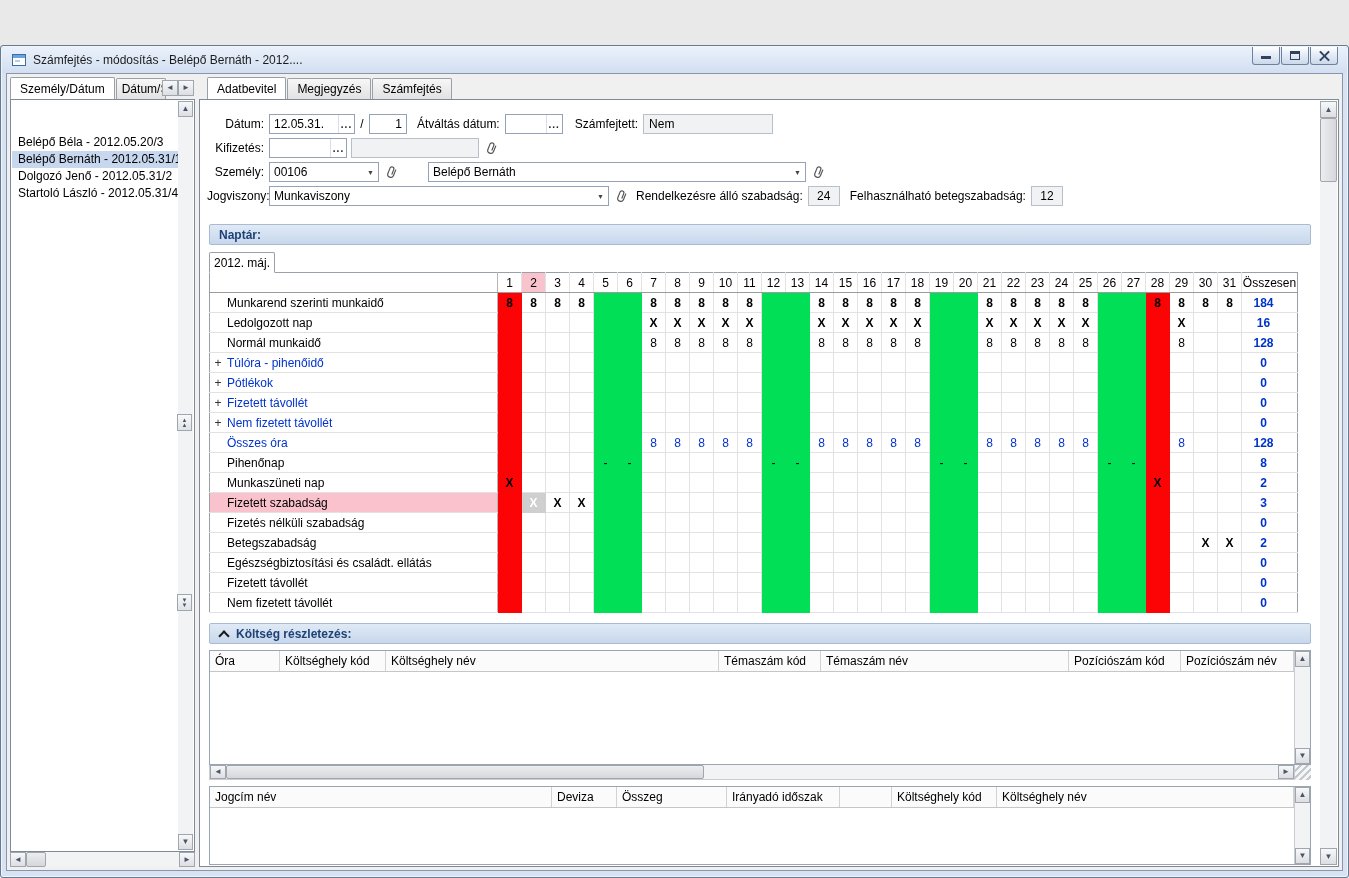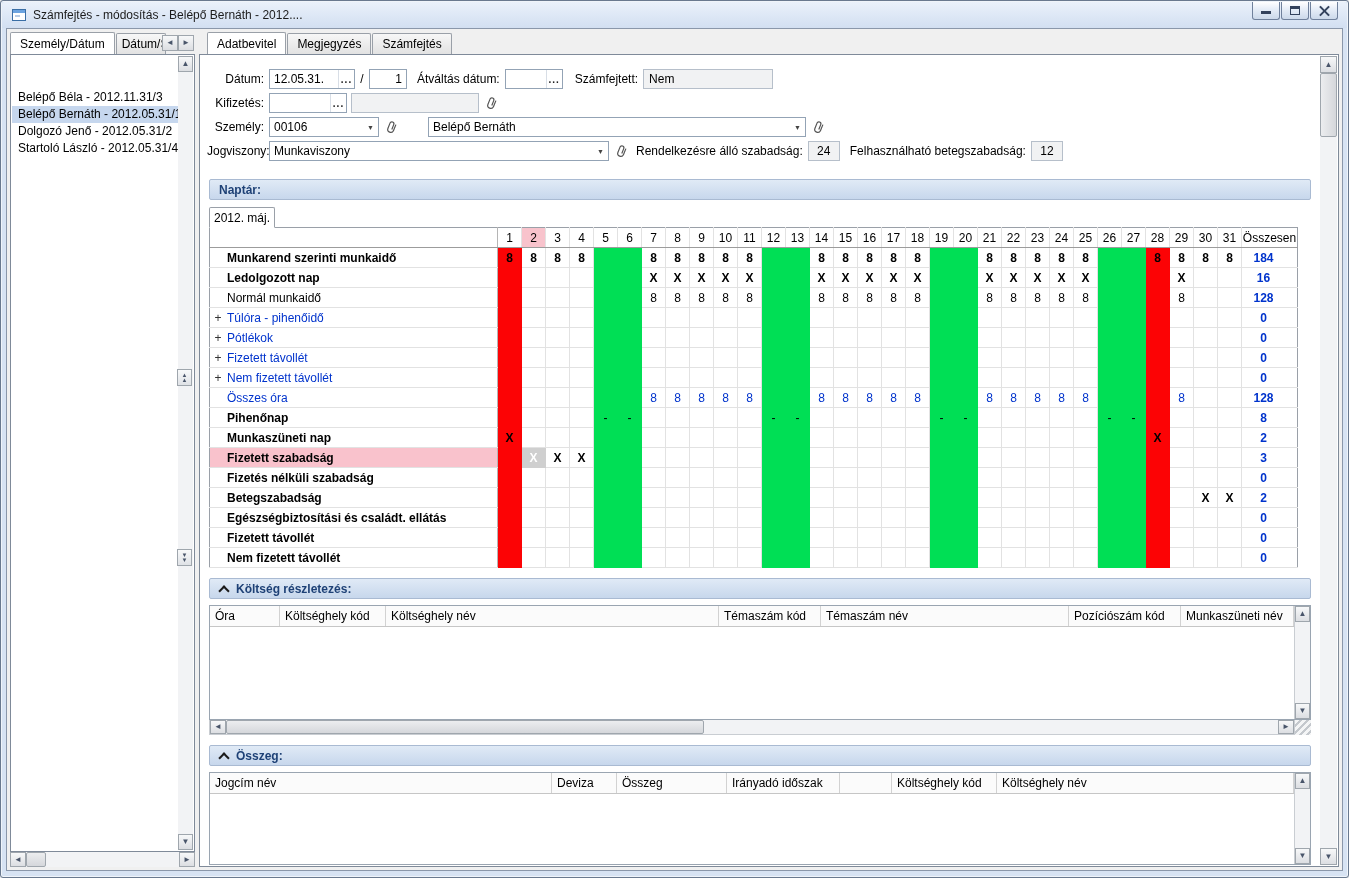--- a/index.html
+++ b/index.html
@@ -1,21 +1,21 @@
 <!DOCTYPE html>
 <html><head>
 <meta charset="utf-8">
 <style>
   * { margin:0; padding:0; box-sizing:border-box; }
   html,body { width:1349px; height:878px; }
   body { font-family:"Liberation Sans", sans-serif; font-size:12px; color:#000; background:#e9e9e9; position:relative; }
 
   
   .window { position:absolute; inset:0; background:#d7e3f3; border:1px solid #69798f; border-radius:3px;
-            box-shadow: inset 0 0 0 1px rgba(255,255,255,.6); }
+            box-shadow: inset 0 0 0 1px rgba(255,255,255,.6); margin-top: 45px; }
   .titlebar { position:absolute; top:1px; left:1px; right:1px; height:26px; display:flex; align-items:center;
               padding-left:9px; background:linear-gradient(#eaf1fb,#d2dff1); border-radius:3px 3px 0 0; }
   .app-icon { width:16px; height:16px; display:inline-flex; }
   .title-text { margin-left:6px; color:#1b1b1b; white-space:nowrap; }
   .win-buttons { position:absolute; right:9px; top:0; display:flex; gap:1px; }
   .win-btn { width:28px; height:18px; border:1px solid #70819c; border-top:none; border-radius:0 0 3px 3px;
              background:linear-gradient(#ffffff,#e7eef8 40%,#ccd9ea); display:flex; align-items:flex-start;
              justify-content:center; cursor:pointer; }
   .glyph-min { width:10px; height:3px; background:#33425c; margin-top:9px; }
   .glyph-max { width:10px; height:9px; border:1px solid #33425c; border-top:3px solid #33425c; margin-top:4px; }
@@ -100,21 +100,21 @@
   .month-tab { margin:7px 0 -1px 8px; width:66px; height:21px; background:#fff; border:1px solid #9aa0a8;
                border-bottom:1px solid #fff; display:flex; align-items:center; justify-content:center;
                position:relative; z-index:2; border-radius:2px 2px 0 0; flex:0 0 auto; cursor:pointer; }
   .cal-wrap { margin:0 8px; flex:0 0 auto; }
   table.cal { border-collapse:collapse; table-layout:fixed; width:1088px; background:#fff; border:1px solid #9aa0a8; }
   .cal th, .cal td { height:20px; text-align:center; font-weight:normal; padding:0;
                      border-right:1px solid #e2e2e2; border-bottom:1px solid #e2e2e2; overflow:hidden; }
   .cal thead th { border-bottom:1px solid #9c9c9c; background:#fff; }
   .cal thead th.selday { background:#f8c3cc; }
   .cal .lbl { text-align:left; padding-left:17px; border-right:1px solid #b5b5b5; position:relative; white-space:nowrap; }
-  .cal td.lbl.bold { font-weight:bold; }
+  .cal td.lbl.bold { font-weight:normal; }
   .cal td.lbl.link { color:#0033cc; }
   .cal td.lbl.pinkbg { background:#f9c2cc; }
   .plus { position:absolute; left:2px; top:50%; transform:translateY(-50%); width:12px; text-align:center;
           color:#333; font-weight:normal; cursor:pointer; }
   .cal td.cell.red { background:#fc0305; border-color:#fc0305; }
   .cal td.cell.green { background:#00df55; border-color:#00df55; }
   .cal td.cell.vbold { font-weight:bold; }
   .cal td.cell.vblue { color:#0033cc; }
   .cal td.cell.selcell { background:#cfcfcf; border-color:#cfcfcf; color:#fff; font-weight:bold; }
   .cal td.tot { font-weight:bold; color:#0033cc; border-right:none; text-align:center; padding-right:12px; }
@@ -178,21 +178,21 @@
           <div class="sb-btn">
               <span class="sb-glyph">◄</span>
             </div>
           <div class="sb-btn">
               <span class="sb-glyph">►</span>
             </div>
         </div>
       </div>
       <div class="listbox">
         <div class="list-items">
-            <div class="list-item">Belépő Béla - 2012.11.31/3</div>
+            <div class="list-item">Belépő Béla - 2012.05.20/3</div>
             <div class="list-item selected">Belépő Bernáth - 2012.05.31/1</div>
             <div class="list-item">Dolgozó Jenő - 2012.05.31/2</div>
             <div class="list-item">Startoló László - 2012.05.31/4</div>
           </div>
         <div class="lp-vscroll vbar">
           <div class="sb-btn">
               <span class="sb-glyph">▲</span>
             </div>
           <div class="sb-track">
             <div class="lp-jump" style="top:297px">
@@ -961,21 +961,21 @@
             <span>Költség részletezés:</span>
           </div>
           <div class="grid-wrap">
             <div class="grid-head" id="cost-head">
                 <div class="gh" style="width: 70px;">Óra</div>
                 <div class="gh" style="width: 106px;">Költséghely kód</div>
                 <div class="gh" style="width: 333px;">Költséghely név</div>
                 <div class="gh" style="width: 102px;">Témaszám kód</div>
                 <div class="gh" style="width: 248px;">Témaszám név</div>
                 <div class="gh" style="width: 112px;">Pozíciószám kód</div>
-                <div class="gh" style="flex: 1 1 auto; width: auto;">Munkaszüneti név</div>
+                <div class="gh" style="flex: 1 1 auto; width: auto;">Pozíciószám név</div>
               </div>
             <div class="grid-body cost"></div>
             <div class="grid-vscroll">
               <div class="sb-btn">
                   <span class="sb-glyph">▲</span>
                 </div>
               <div class="sb-track"></div>
               <div class="sb-btn">
                   <span class="sb-glyph">▼</span>
                 </div>
@@ -988,24 +988,20 @@
                 </div>
               <div class="hthumb" style="width:478px"></div>
               <div class="sb-track"></div>
               <div class="sb-btn">
                   <span class="sb-glyph">►</span>
                 </div>
             </div>
             <div class="grip"></div>
           </div>
 
-          <div class="section-bar mt10">
-            <span class="chev"></span>
-            <span>Összeg:</span>
-          </div>
           <div class="grid-wrap fill">
             <div class="grid-head" id="sum-head">
                 <div class="gh" style="width: 342px;">Jogcím név</div>
                 <div class="gh" style="width: 65px;">Deviza</div>
                 <div class="gh" style="width: 110px;">Összeg</div>
                 <div class="gh" style="width: 113px;">Irányadó időszak</div>
                 <div class="gh" style="width: 52px;"></div>
                 <div class="gh" style="width: 105px;">Költséghely kód</div>
                 <div class="gh" style="flex: 1 1 auto; width: auto;">Költséghely név</div>
               </div>

